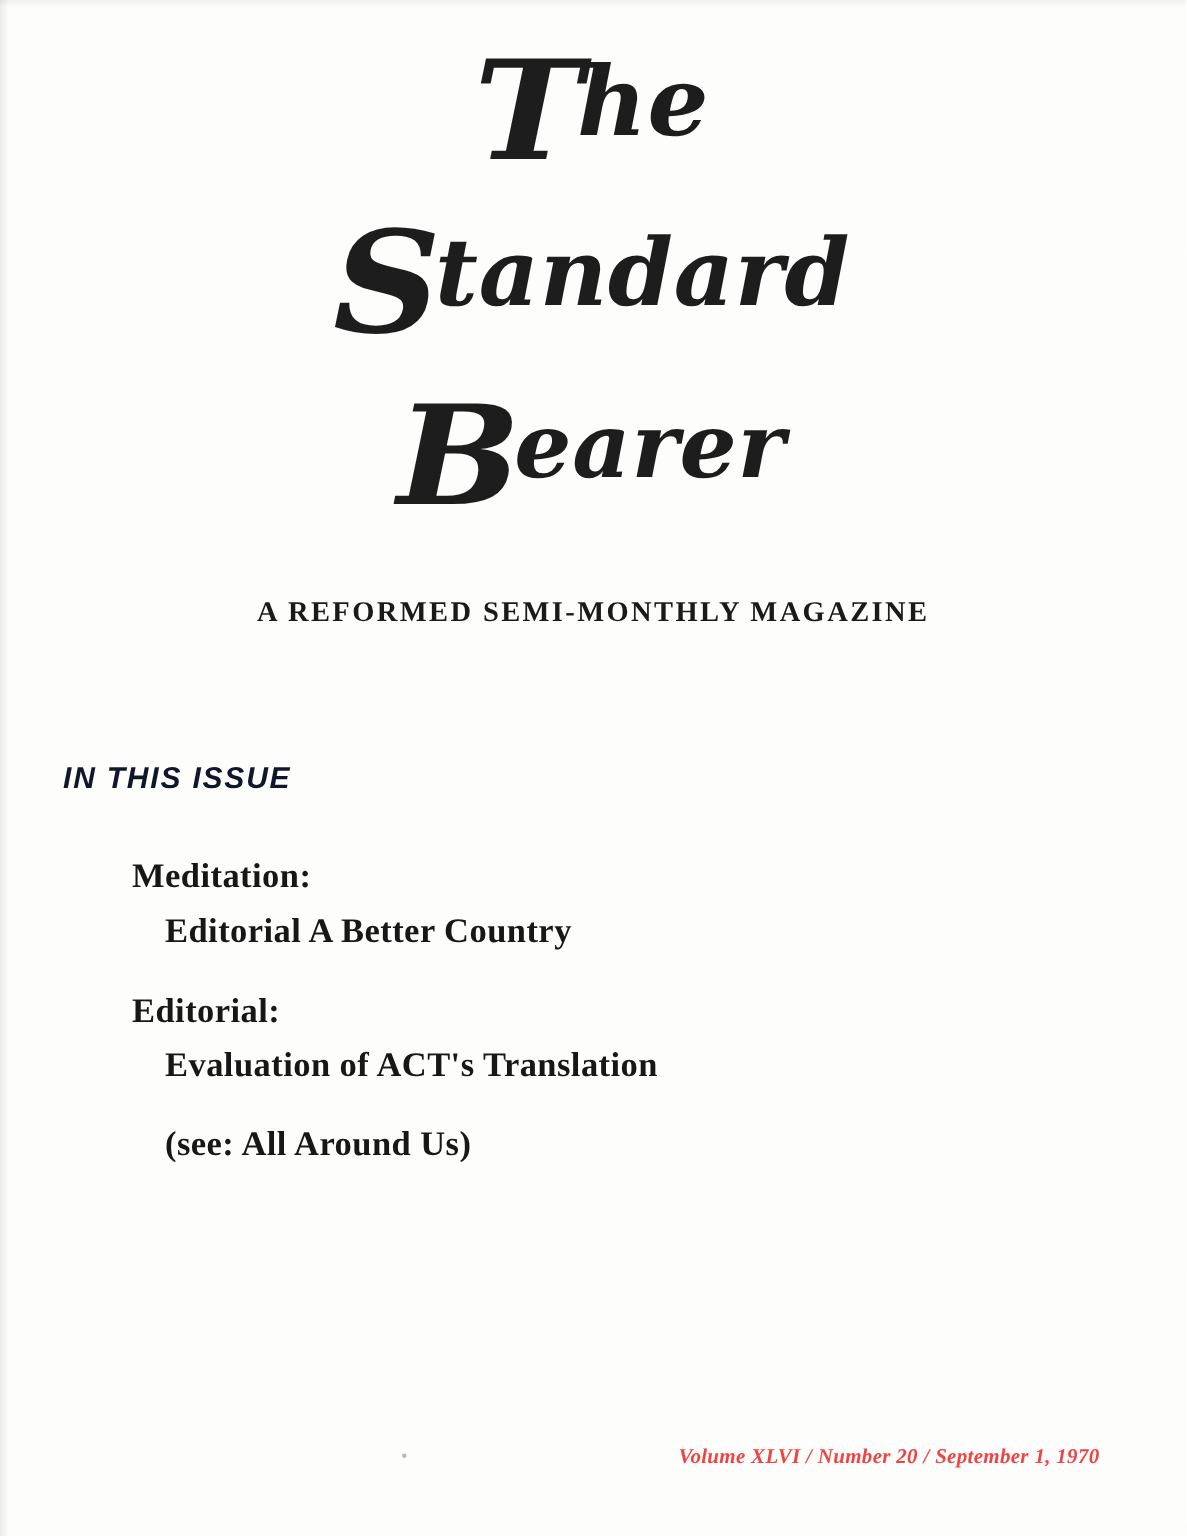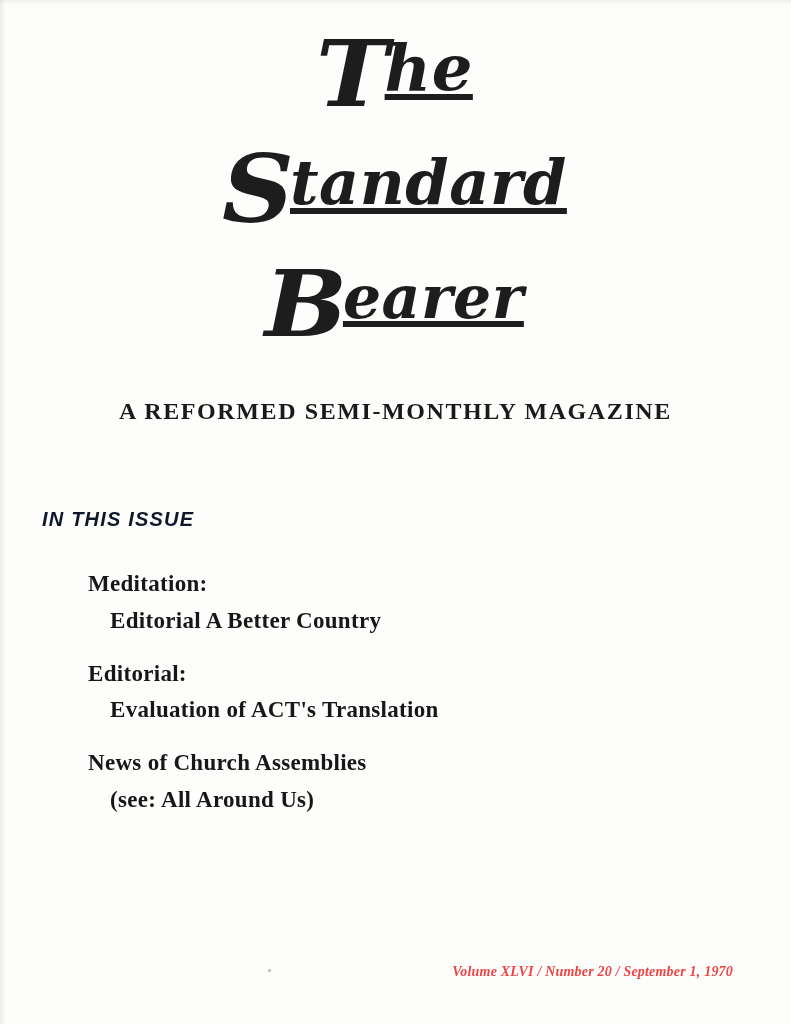--- a/index.html
+++ b/index.html
@@ -41,21 +41,20 @@
     font-weight: 700;
     font-style: italic;
     letter-spacing: -2px;
     display: inline-block;
     transform: scaleX(1.06);
   }
   .masthead-line .rest {
     font-style: italic;
     font-weight: 700;
     letter-spacing: 0.5px;
-    text-decoration: underline;
   }
 
   .line-the {
     font-size: 64px;
     margin-bottom: 22px;
   }
   .line-the .drop { font-size: 92px; vertical-align: -16px; }
   .line-the .rest { font-size: 64px; }
 
   .line-standard {
@@ -74,21 +73,21 @@
 
   
   .subtitle {
     position: absolute;
     left: 40px;
     top: 398px;
     width: 711px;
     text-align: center;
     font-family: "Liberation Serif", serif;
     font-weight: 700;
-    font-size: 24px;
+    font-size: 19px;
     letter-spacing: 1.6px;
     color: #1a1a1a;
   }
 
   
   .in-this-issue {
     position: absolute;
     left: 42px;
     top: 508px;
     font-family: "Liberation Sans", sans-serif;
@@ -194,21 +193,20 @@
       <div class="entry-sub">Editorial A Better Country</div>
     </div>
 
     <div class="entry">
       <div class="entry-title">Editorial:</div>
       <div class="entry-sub">Evaluation of ACT's Translation</div>
     </div>
 
 
     <div class="entry">
-      <div class="entry-title">News of Church Assemblies</div>
       <div class="entry-sub">(see: All Around Us)</div>
     </div>
 
   </div>
 
   <div class="speck"></div>
 
   <div class="issue-line">Volume XLVI / Number 20 / September 1, 1970</div>
 
 </div>

